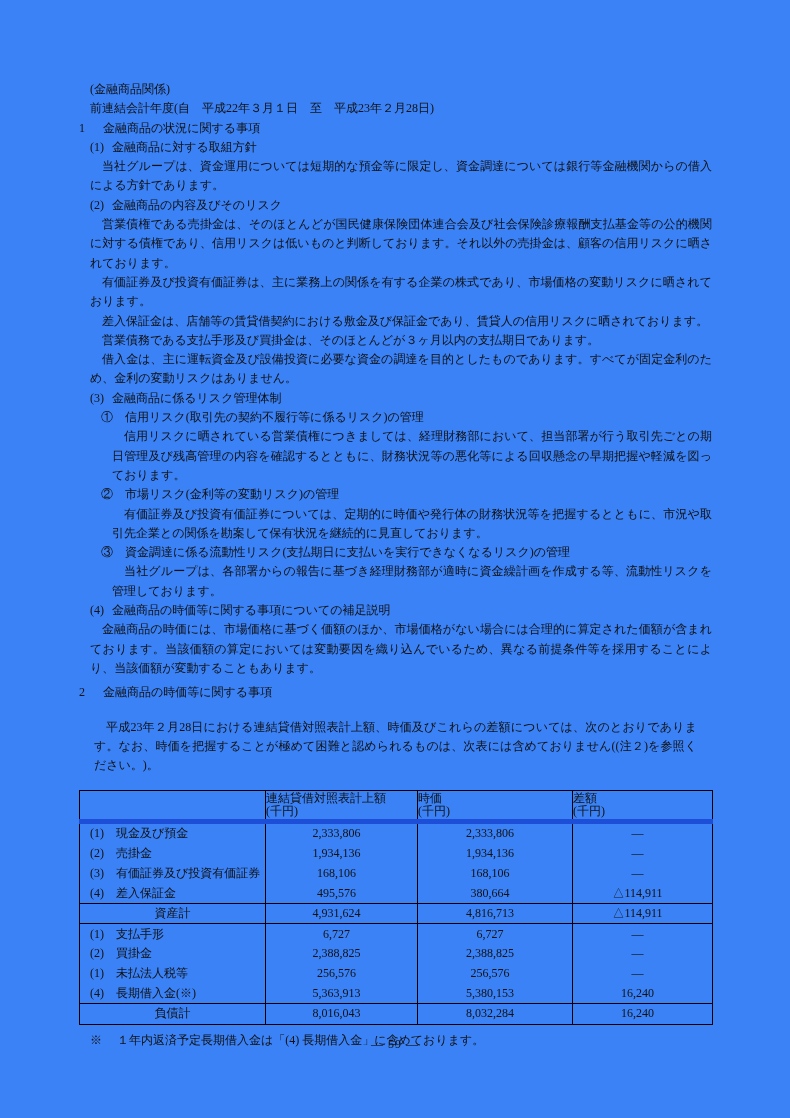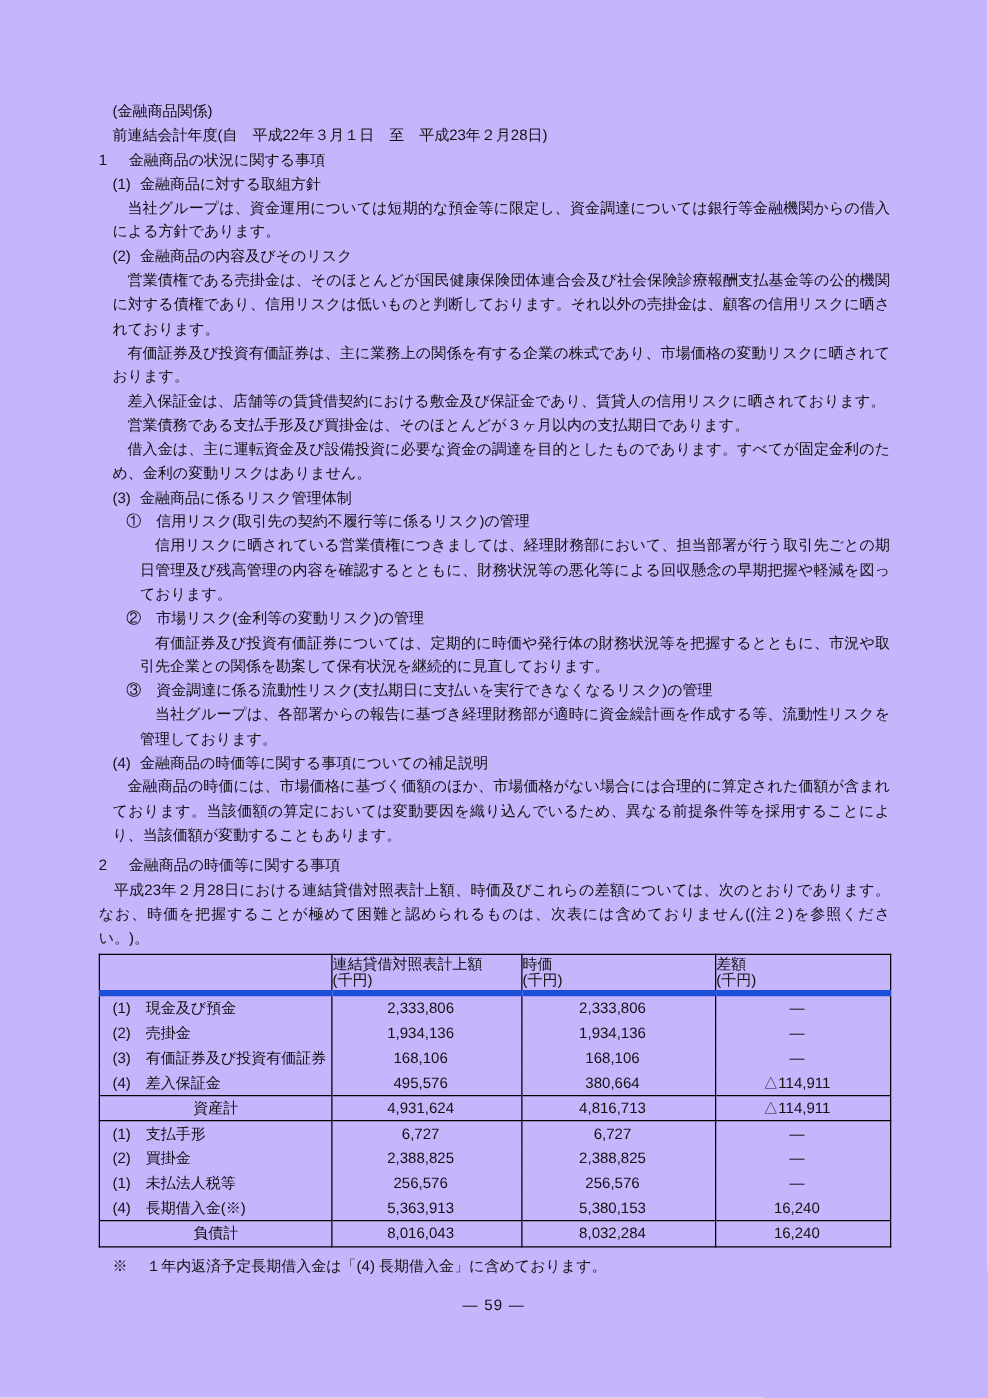--- a/index.html
+++ b/index.html
@@ -1,21 +1,21 @@
 <!DOCTYPE html>
 <html lang="ja"><head>
 <meta charset="utf-8">
 <style>
   html,body{margin:0;padding:0;background:#e8e8e8;}
   .page{
     position:relative;
     width:790px;height:1118px;
-    background:#c4b5fd;
+    background:#3b82f6;
     margin:0 auto;
-    font-family:Liberation Sans, sans-serif;
+    font-family:Liberation Serif, serif;
     color:#111;
     font-size:12px;
     line-height:19.3px;
     overflow:hidden;
   }
   .content{position:absolute;left:79px;top:80px;width:633px;}
   .line{white-space:nowrap;}
   .indent1{padding-left:11px;}
   .h1{display:flex;}
   .h1 .num{flex:0 0 24px;}
@@ -121,21 +121,21 @@
     <div class="h2">
       <span class="num">(4)</span>
       <span>金融商品の時価等に関する事項についての補足説明</span>
     </div>
     <p class="para2" style="margin:0">金融商品の時価には、市場価格に基づく価額のほか、市場価格がない場合には合理的に算定された価額が含まれております。当該価額の算定においては変動要因を織り込んでいるため、異なる前提条件等を採用することにより、当該価額が変動することもあります。</p>
 
     <div class="h1 sec2">
       <span class="num">2</span>
       <span>金融商品の時価等に関する事項</span>
     </div>
-    <p class="para0" style="margin:0">平成23年２月28日における連結貸借対照表計上額、時価及びこれらの差額については、次のとおりであります。なお、時価を把握することが極めて困難と認められるものは、次表には含めておりません((注２)を参照ください。)。</p>
+    <p class="para0" style="margin:15px">平成23年２月28日における連結貸借対照表計上額、時価及びこれらの差額については、次のとおりであります。なお、時価を把握することが極めて困難と認められるものは、次表には含めておりません((注２)を参照ください。)。</p>
 
     <table class="fv">
       <colgroup>
         <col style="width:186px">
         <col style="width:152px">
         <col style="width:155px">
         <col style="width:140px">
       </colgroup>
       <tbody>
         <tr class="hdr">

